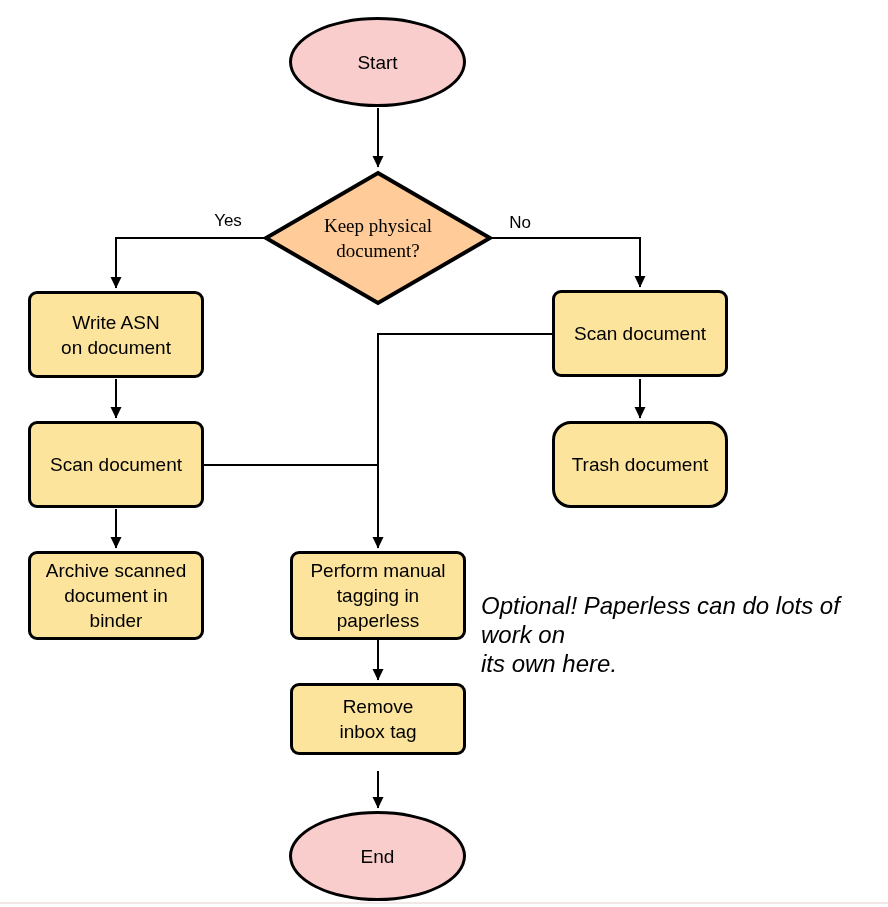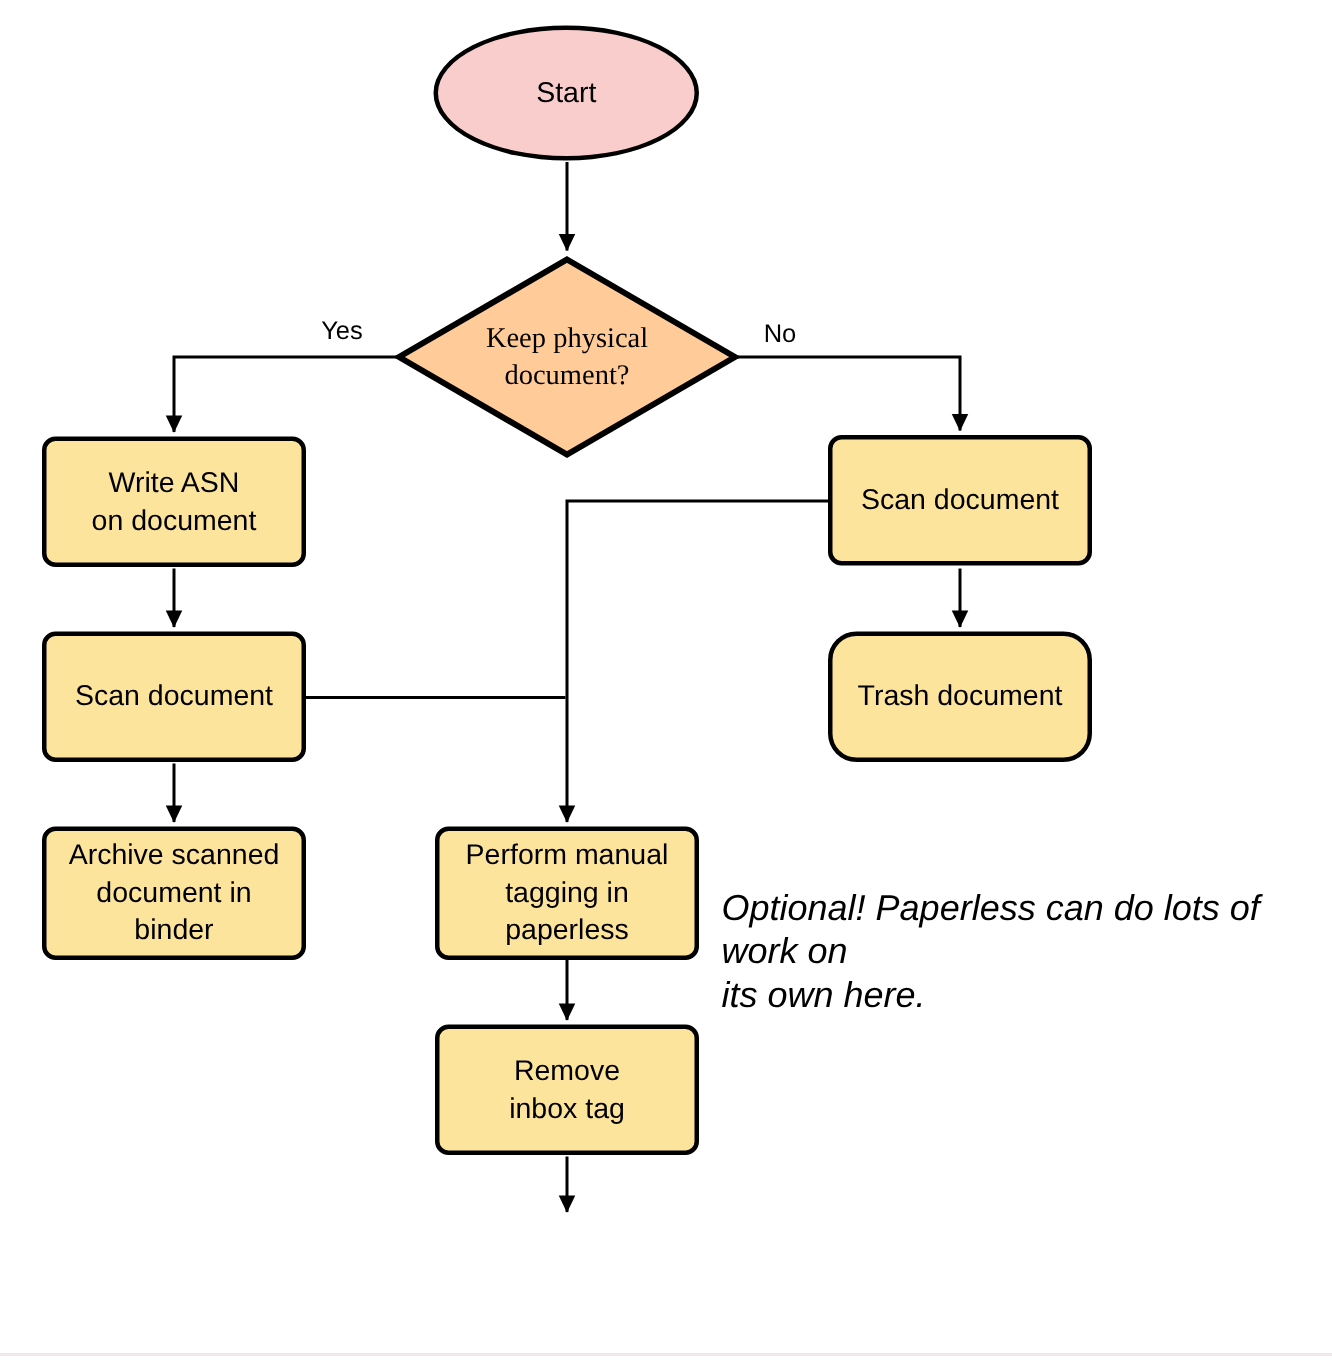--- a/index.html
+++ b/index.html
@@ -133,24 +133,27 @@
   <div class="node process" style="left:552px; top:421px; width:176px; height:87px;border-radius:19px;">
     <span>Trash document</span>
   </div>
 
   <div class="node process" style="left:290px; top:551px; width:176px; height:89px;">
     <span>Perform manual
 tagging in
 paperless</span>
   </div>
 
-  <div class="node process" style="left:290px; top:683px; width:176px; height:87px;">
+  <div class="node process" style="left:290px; top:683px; width:176px; height:72px;">
     <span>Remove
 inbox tag</span>
   </div>
 
+  <div class="node terminal" style="left:289px; top:811px; width:177px; height:90px;">
+    <span>End</span>
+  </div>
 
   <div class="annotation">Optional! Paperless can do lots of work on
 its own here.</div>
 
   <div class="bottom-rule"></div>
 
 </div>
 
 </body></html>

